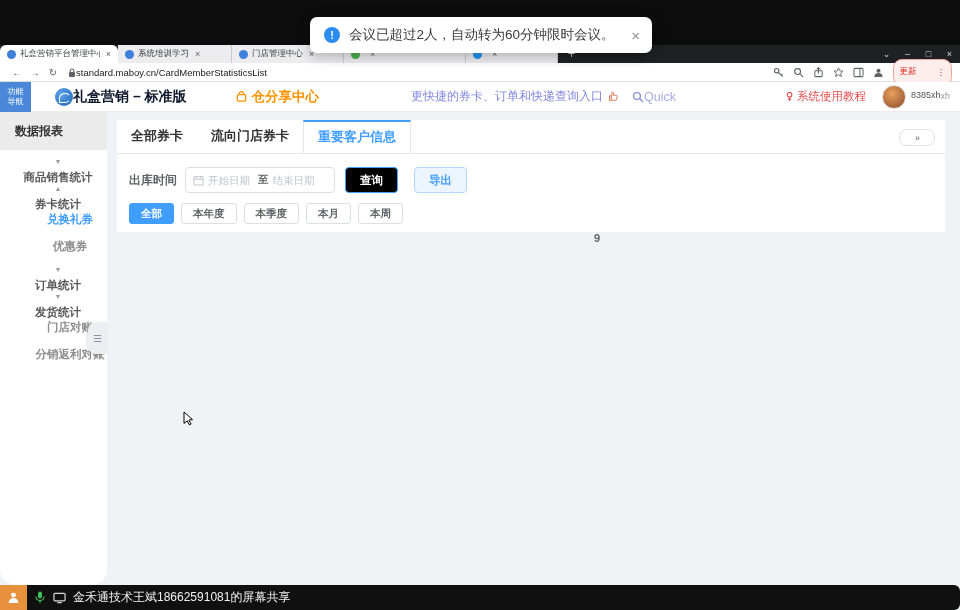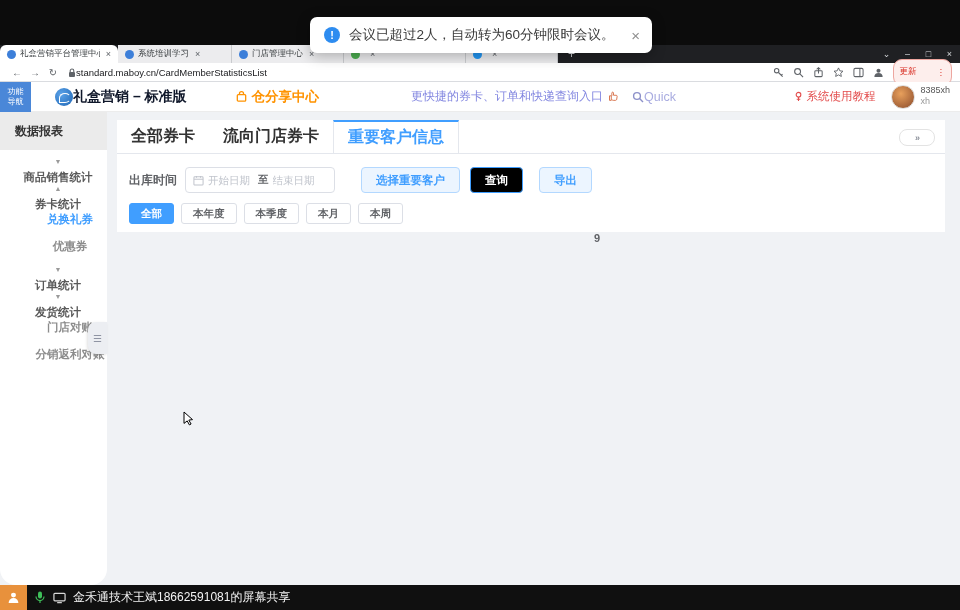--- a/index.html
+++ b/index.html
@@ -1,21 +1,21 @@
 <!DOCTYPE html>
 <html><head>
 <meta charset="utf-8">
 <style>
   html,body{margin:0;padding:0;}
   body{width:960px;height:610px;position:relative;overflow:hidden;background:#0e0e0e;
        font-family:"Liberation Sans","DejaVu Sans",sans-serif;-webkit-font-smoothing:antialiased;}
 
   
   .video-strip{position:absolute;left:0;top:0;width:960px;height:45px;background:#0c0c0c;}
-  .taskbar{position:absolute;left:0;top:585px;width:960px;height:25px;background:#101010;display:flex;align-items:center;}
+  .taskbar{position:absolute;left:0;top:585px;width:960px;height:25px;background:#101010;display:flex;align-items:center;border-radius:6px;}
   .person-box{width:27px;height:25px;background:#e8913c;display:flex;align-items:center;justify-content:center;flex:none;}
   .tb-ic{margin-left:8px;flex:none;display:flex;align-items:center;}
   .share-text{color:#f2f2f2;font-size:12px;margin-left:7px;white-space:nowrap;}
 
   
   .toast{position:absolute;left:310px;top:17px;width:342px;height:36px;background:#fff;border-radius:7px;
          box-shadow:0 3px 14px rgba(0,0,0,.28);display:flex;align-items:center;padding:0 12px 0 14px;
          box-sizing:border-box;gap:9px;z-index:50;}
   .info-badge{width:16px;height:16px;border-radius:50%;background:#2d8cf0;color:#fff;font-size:11px;font-weight:bold;
               display:flex;align-items:center;justify-content:center;flex:none;}
@@ -54,21 +54,21 @@
   .brand-logo::after{content:"";position:absolute;left:4px;top:5px;width:10px;height:8px;border:1.6px solid #fff;
               border-radius:50% 50% 50% 0;border-right-color:transparent;}
   .brand-name{color:#0f172a;font-size:14px;font-weight:bold;margin-left:0;white-space:nowrap;}
   .share-center{display:flex;align-items:center;gap:4px;margin-left:48px;color:#ff9300;font-size:13.5px;font-weight:bold;white-space:nowrap;}
   .quick-entry{color:#8286e0;font-size:12px;margin-left:92px;white-space:nowrap;}
   .hdr-hand{margin-left:5px;display:flex;align-items:center;}
   .quick-search{display:flex;align-items:center;margin-left:13px;color:#a9ace0;font-size:12.5px;}
   .tutorial{display:flex;align-items:center;gap:3px;margin-left:auto;color:#e34d4d;font-size:11.5px;white-space:nowrap;}
   .avatar{width:22px;height:22px;border-radius:50%;margin-left:16px;flex:none;
           background:radial-gradient(circle at 40% 35%,#e8a05c,#8a4a2a);border:1px solid #e0e0e0;}
-  .user-names{margin-left:5px;margin-right:10px;display:flex;flex-direction:column;justify-content:center;line-height:1.15;}
+  .user-names{margin-left:5px;margin-right:10px;display:flex;justify-content:center;line-height:1.15;}
   .user-names .nm{font-size:9px;color:#555;}
   .user-names .sb{font-size:9px;color:#999;}
 
   
   .page{position:absolute;left:0;top:112px;width:960px;height:473px;background:#f0f2f5;}
 
   
   .sidebar{position:absolute;left:0;top:0;width:107px;height:473px;background:#fff;border-radius:16px;}
   .sidebar-title{height:38px;background:#ebebeb;display:flex;align-items:center;padding-left:15px;
                  font-size:12px;font-weight:bold;color:#333;}
@@ -77,21 +77,21 @@
   .side-item .arrow{font-size:7px;color:#9a9a9a;width:9px;flex:none;}
   .side-item.sub{padding-left:33px;color:#8c8c8c;}
   .side-item.active{color:#409eff;}
   .collapse-handle{position:absolute;right:0;top:210px;width:19px;height:32px;background:#eceef2;
                    border-radius:8px 0 0 8px;display:flex;align-items:center;justify-content:center;
                    color:#8f94a3;font-size:10px;box-shadow:-1px 1px 3px rgba(0,0,0,.12);}
 
   
   .card{position:absolute;left:117px;top:8px;width:828px;height:465px;background:#fff;}
   .ctabs{display:flex;align-items:stretch;height:33px;border-bottom:1px solid #e4e7ed;position:relative;}
-  .ctab{padding:0 14px;line-height:32px;font-size:16px;font-weight:bold;color:#333;cursor:default;box-sizing:border-box;}
+  .ctab{padding:0 14px;line-height:32px;font-size:13px;font-weight:bold;color:#333;cursor:default;box-sizing:border-box;}
   .ctab.active{color:#409eff;border-top:2px solid #409eff;border-left:1px solid #e4e7ed;border-right:1px solid #e4e7ed;line-height:29px;}
   .panel-pill{position:absolute;right:10px;top:9px;width:34px;height:15px;border:1px solid #e3e3e3;border-radius:8px;
               display:flex;align-items:center;justify-content:center;color:#8a8f99;font-size:9px;letter-spacing:-1px;}
 
   .filter-row{display:flex;align-items:center;margin:13px 0 0 12px;}
   .f-label{font-size:12px;color:#606266;flex:none;}
   .date-input{width:150px;height:26px;border:1px solid #dcdfe6;border-radius:4px;display:flex;align-items:center;
               padding:0 7px;gap:4px;box-sizing:border-box;margin-left:8px;background:#fff;}
   .date-input input{border:none;outline:none;width:46px;font-size:10.5px;color:#606266;padding:0;background:transparent;}
   .date-input input::placeholder{color:#c0c4cc;}
@@ -323,21 +323,20 @@
         <svg width="11" height="11" viewBox="0 0 12 12">
             <rect x="1" y="2" width="10" height="9" rx="1" fill="none" stroke="#c0c4cc" stroke-width="1.1"></rect>
             <line x1="1" y1="4.6" x2="11" y2="4.6" stroke="#c0c4cc" stroke-width="1.1"></line>
             <line x1="3.8" y1="1" x2="3.8" y2="3" stroke="#c0c4cc" stroke-width="1.1"></line>
             <line x1="8.2" y1="1" x2="8.2" y2="3" stroke="#c0c4cc" stroke-width="1.1"></line>
           </svg>
         <input readonly="" placeholder="开始日期" style="">
         <span class="date-to">至</span>
         <input readonly="" placeholder="结束日期" style="">
       </div>
-      <div class="btn plain" style="margin-left:26px">选择重要客户</div>
       <div class="btn primary" style="margin-left:10px">查询</div>
       <div class="btn plain" style="margin-left:16px">导出</div>
     </div>
 
     <div class="quick-row" id="quick-row">
         <div class="chip active">全部</div>
         <div class="chip">本年度</div>
         <div class="chip">本季度</div>
         <div class="chip">本月</div>
         <div class="chip">本周</div>

